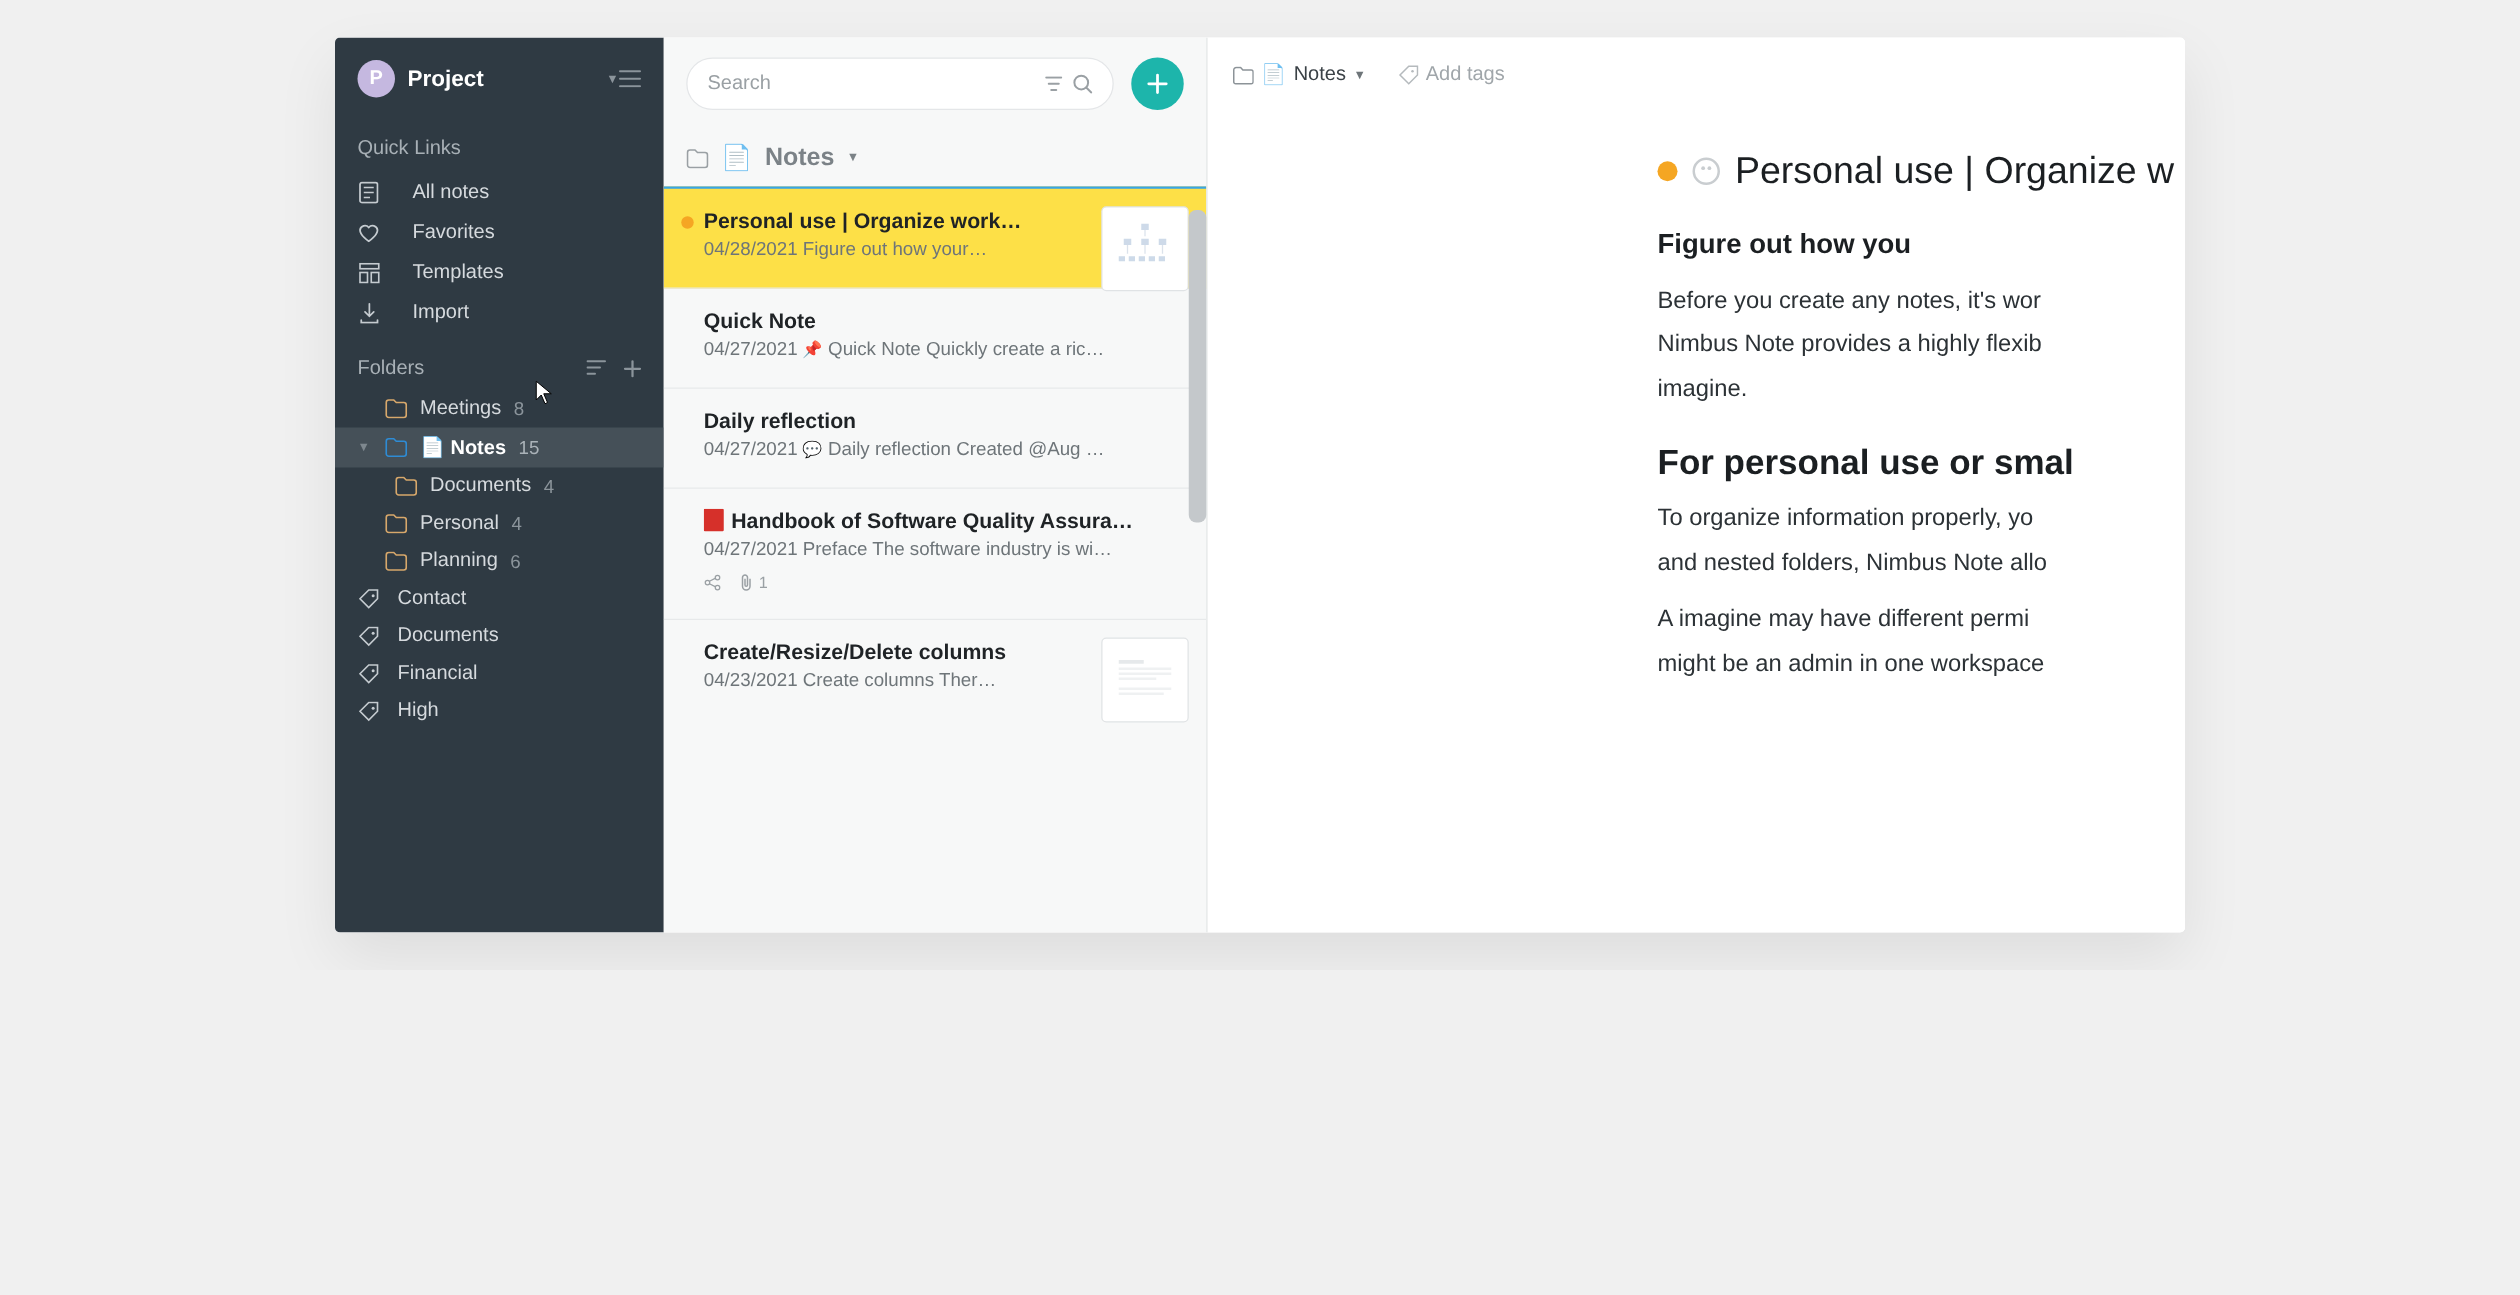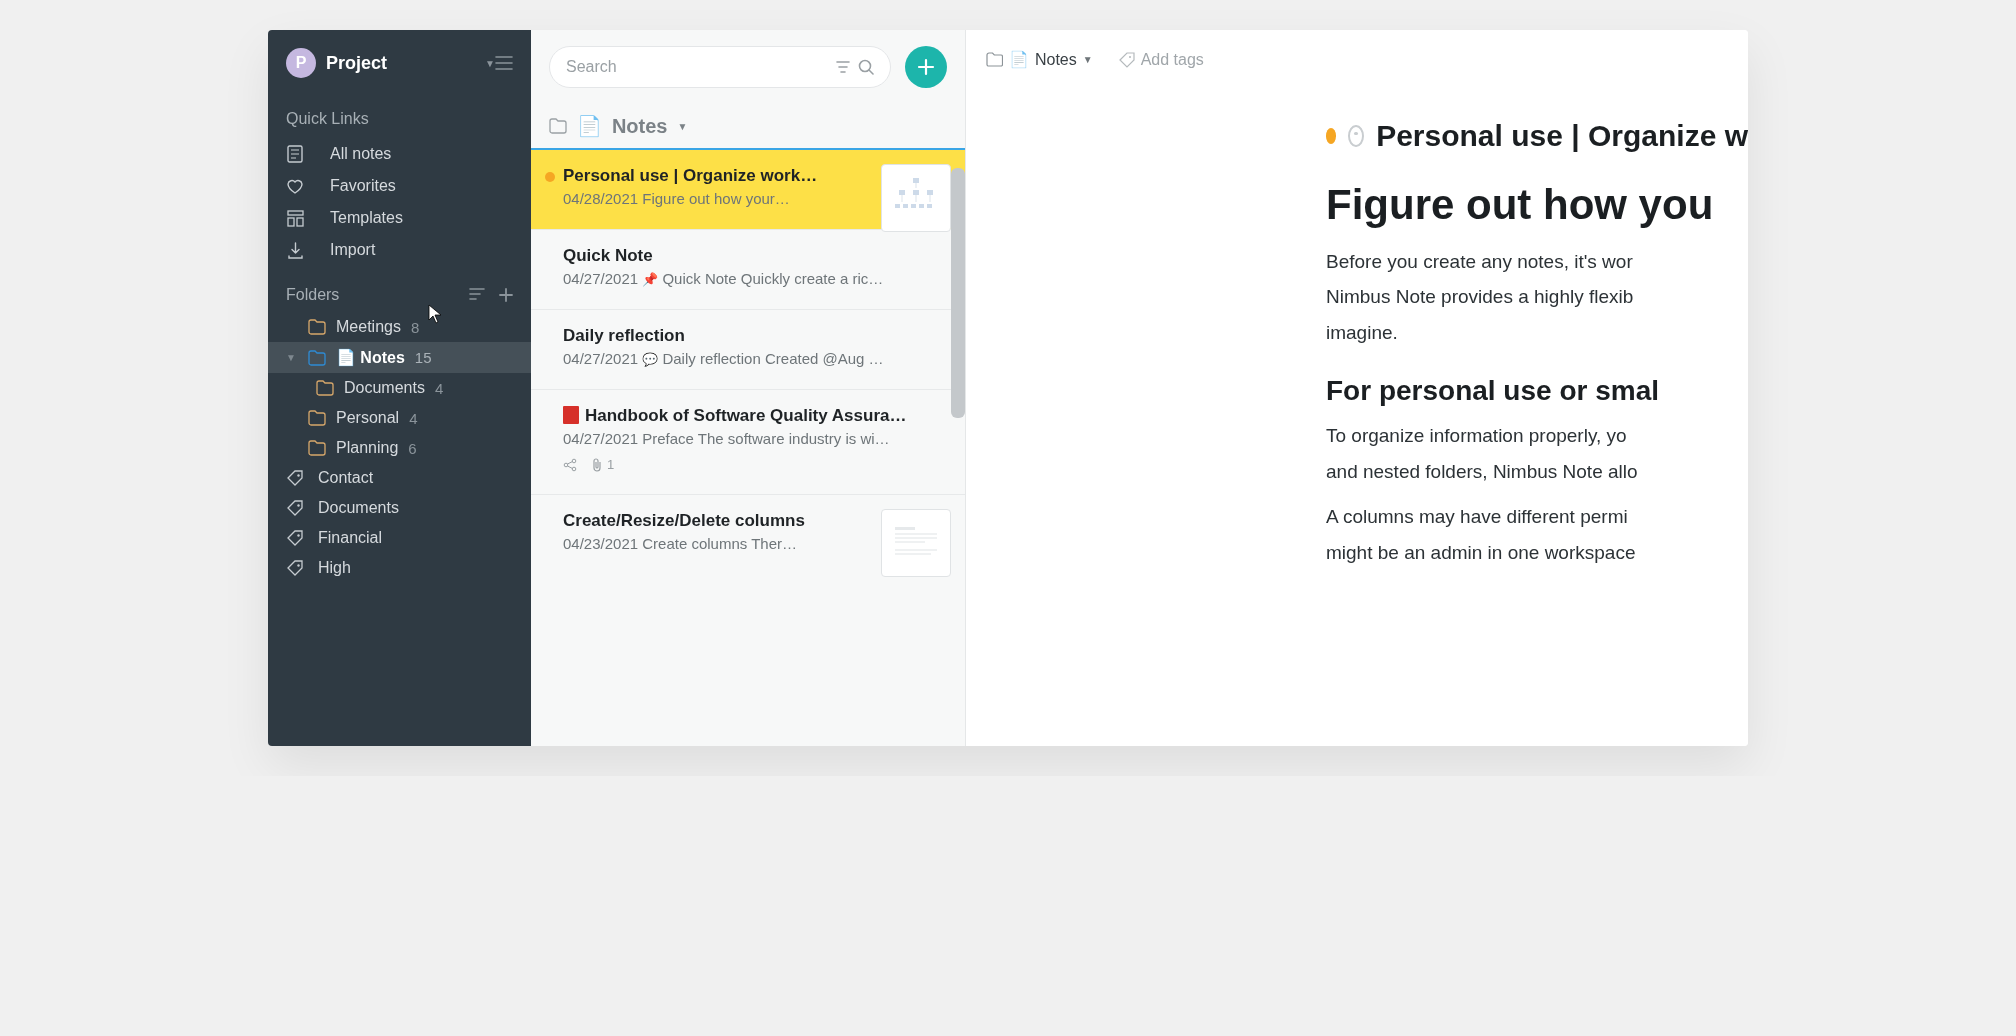--- a/index.html
+++ b/index.html
@@ -63,22 +63,22 @@
 .ed-top .bcrumb { display: flex; align-items: center; gap: 6px; }
 .ed-top .bcrumb .t { color: #3a4146; }
 .ed-top .dd2 { font-size: 10px; }
 .ed-top .addtag { color: #a0a6aa; margin-left: 14px; }
 .doc { padding: 50px 0 0 360px; }
 .doc-title-row { display: flex; align-items: center; gap: 12px; margin-bottom: 28px; }
 .status-dot { width: 16px; height: 16px; border-radius: 50%; background: #f5a623; }
 .emoji-ph { width: 22px; height: 22px; border: 2px solid #c9cdd0; border-radius: 50%; position: relative; }
 .emoji-ph::before, .emoji-ph::after { content: ''; position: absolute; width: 3px; height: 3px; background: #c9cdd0; border-radius: 50%; top: 5px; }
 .emoji-ph::before { left: 5px; } .emoji-ph::after { right: 5px; }
-.doc-title { font-size: 30px; font-weight: 700; color: #1b1f22; white-space: nowrap; }
-.doc h1 { font-size: 42px; font-weight: 700; color: #1b1f22; margin-bottom: 18px; white-space: nowrap; }
+.doc-title { font-size: 30px; font-weight: 400; color: #1b1f22; white-space: nowrap; }
+.doc h1 { font-size: 22px; font-weight: 700; color: #1b1f22; margin-bottom: 18px; white-space: nowrap; }
 .doc h2 { font-size: 28px; font-weight: 700; color: #1b1f22; margin: 28px 0 14px 0; white-space: nowrap; }
 .doc p { font-size: 19px; color: #2c3236; line-height: 1.55; margin-bottom: 6px; white-space: nowrap; }
 
 svg { display: block; }
 </style>
 </head>
 <body>
 
 <div class="app-wrap">
 
@@ -361,18 +361,18 @@
         <span class="emoji-ph"></span>
         <span class="doc-title">Personal use | Organize w</span>
       </div>
       <h1>Figure out how you</h1>
       <p>Before you create any notes, it's wor</p>
       <p>Nimbus Note provides a highly flexib</p>
       <p>imagine.</p>
       <h2>For personal use or smal</h2>
       <p>To organize information properly, yo</p>
       <p>and nested folders, Nimbus Note allo</p>
-      <p style="margin-top:16px">A columns may have different permi</p>
+      <p style="margin-top:16px">A imagine may have different permi</p>
       <p>might be an admin in one workspace</p>
     </div>
   </div>
 
 </div>
 
 </body></html>

